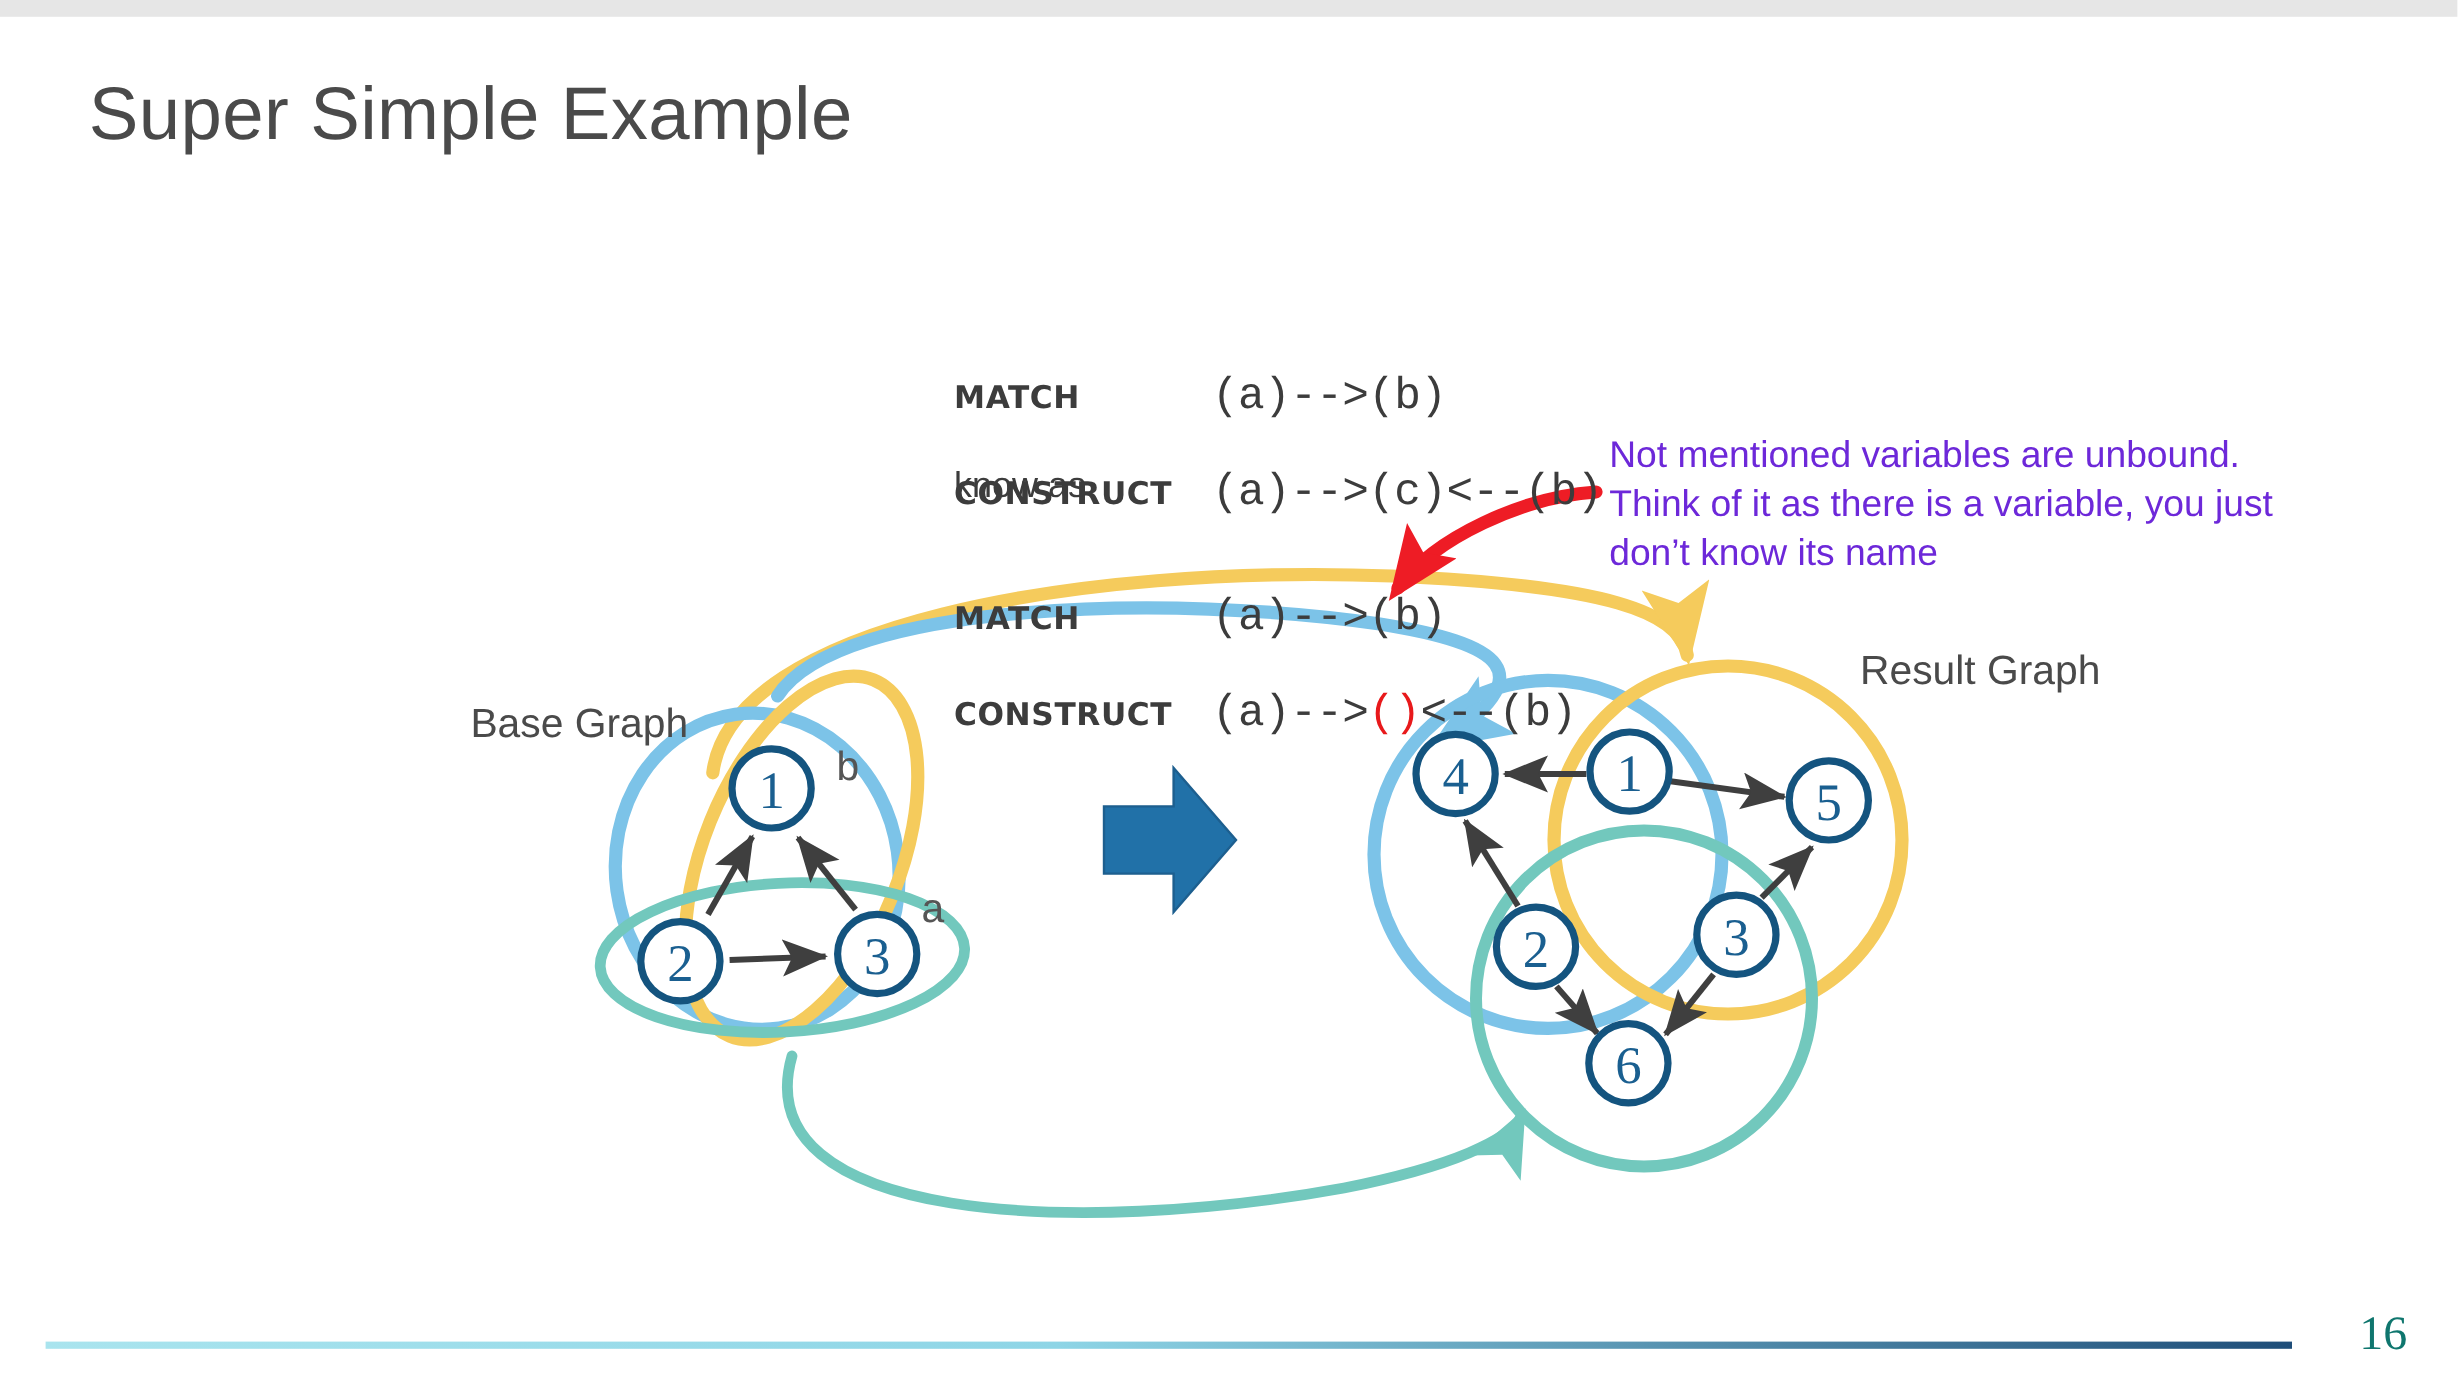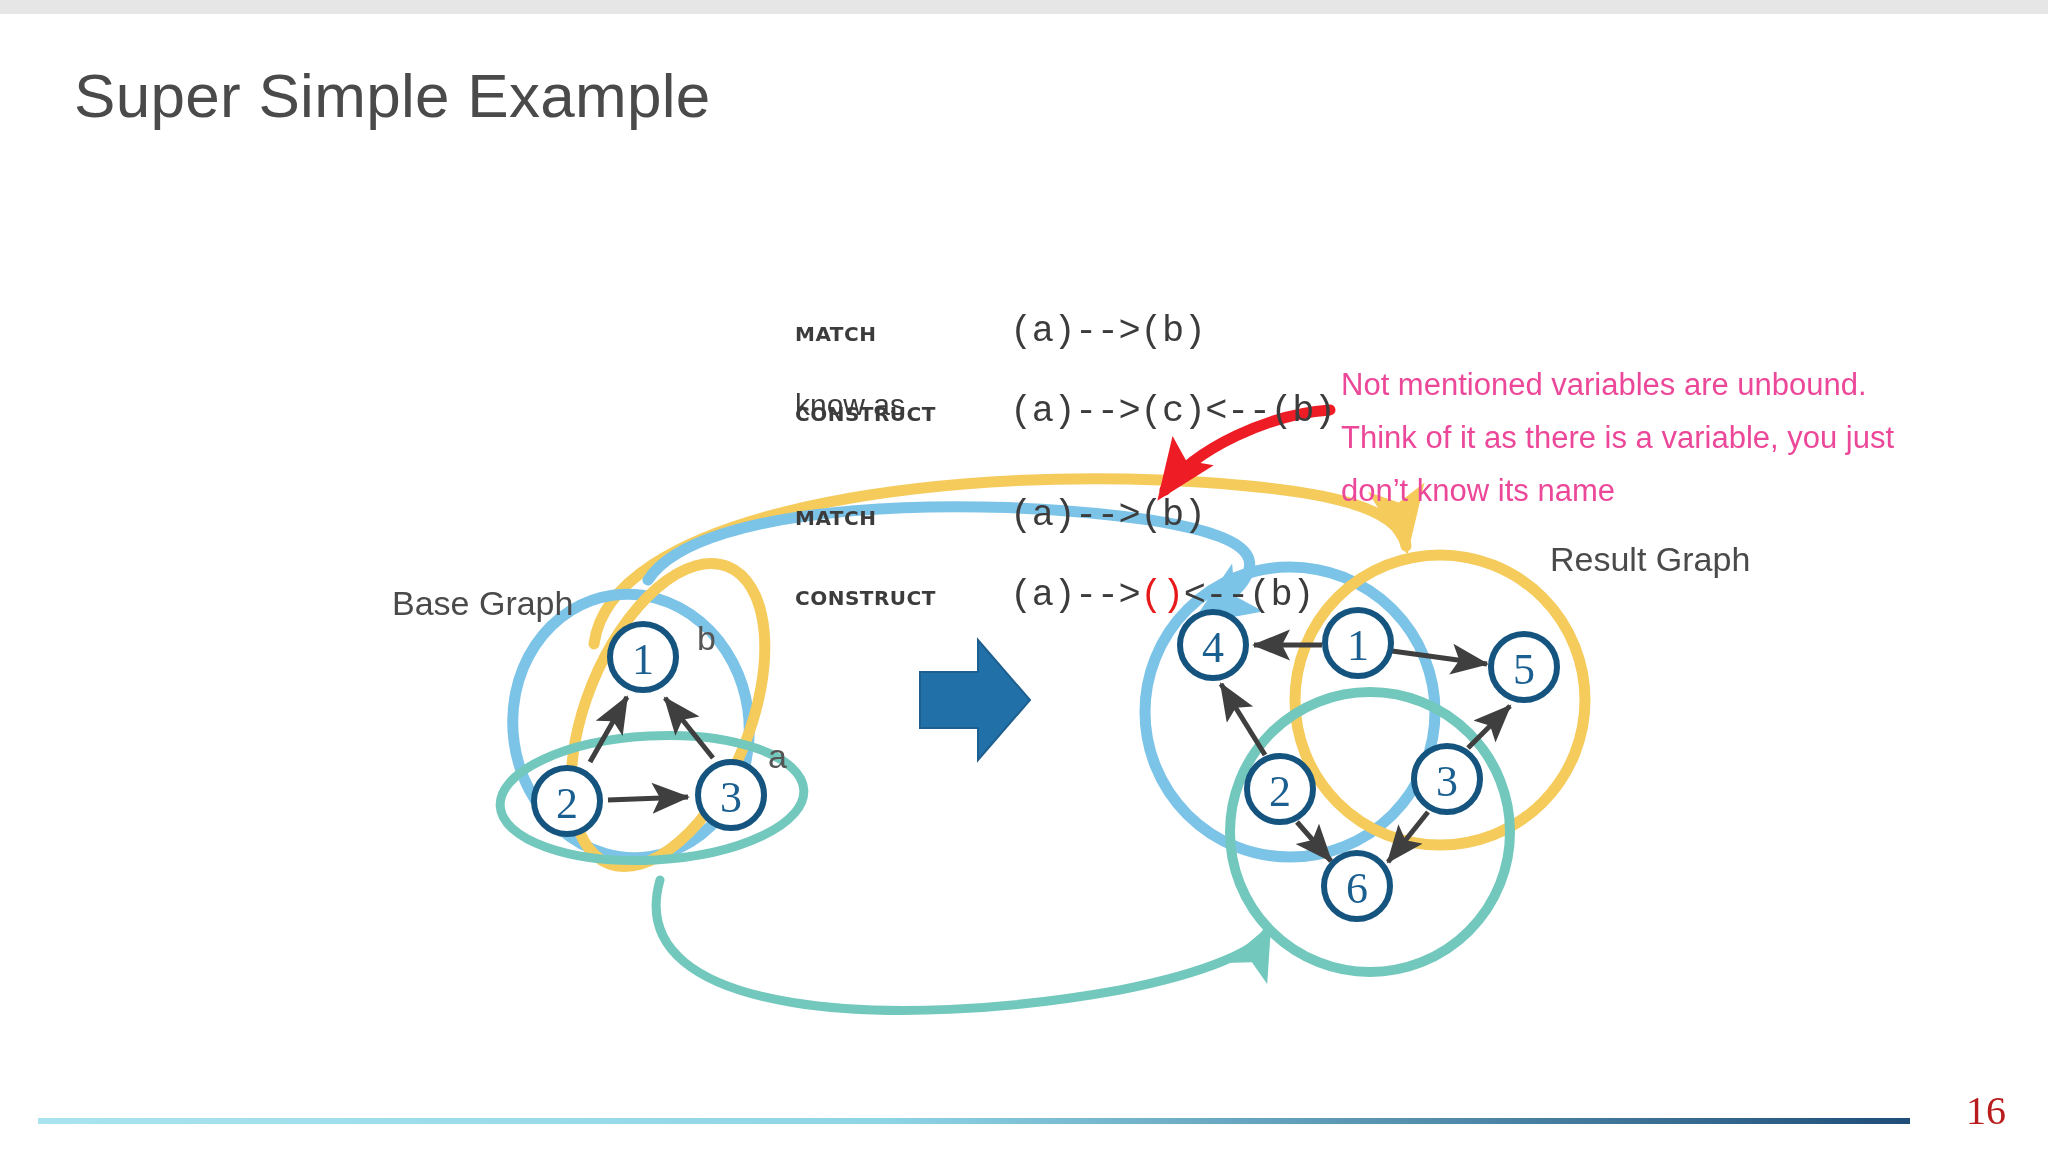--- a/index.html
+++ b/index.html
@@ -46,21 +46,21 @@
     white-space: pre;
   }
   .code-row {
     display: flex;
     align-items: baseline;
     height: 42px;
   }
   .kw {
     font-family: "DejaVu Sans", sans-serif;
     font-weight: bold;
-    font-size: 20px;
+    font-size: 26px;
     color: #3c3c3c;
     width: 215px;
     letter-spacing: 0.5px;
   }
   .pat {
     font-family: Liberation Mono, monospace;
     font-size: 37px;
     color: #3c3c3c;
     letter-spacing: -0.5px;
   }
@@ -73,43 +73,43 @@
     top: 388px;
     font-size: 30px;
     color: #3c3c3c;
     font-family: "Liberation Sans", sans-serif;
   }
   
   .annotation {
     position: absolute;
     left: 1341px;
     top: 358px;
-    color: #ec4899;
+    color: #6d28d9;
     font-size: 31px;
-    line-height: 53px;
+    line-height: 41px;
     font-family: "Liberation Sans", sans-serif;
     white-space: pre-line;
   }
   
   .graph-label {
     position: absolute;
     font-size: 34px;
     color: #4a4a4a;
     font-family: "Liberation Sans", sans-serif;
     white-space: nowrap;
   }
   #label-base { left: 392px; top: 584px; }
   #label-result { left: 1550px; top: 540px; }
   
   .page-num {
     position: absolute;
     right: 42px;
     bottom: 18px;
     font-size: 40px;
-    color: #b91c1c;
+    color: #0f766e;
     font-family: "Liberation Serif", serif;
   }
   
   #canvas {
     position: absolute;
     left: 0; top: 0;
     width: 2048px;
     height: 1152px;
     overflow: visible;
   }

